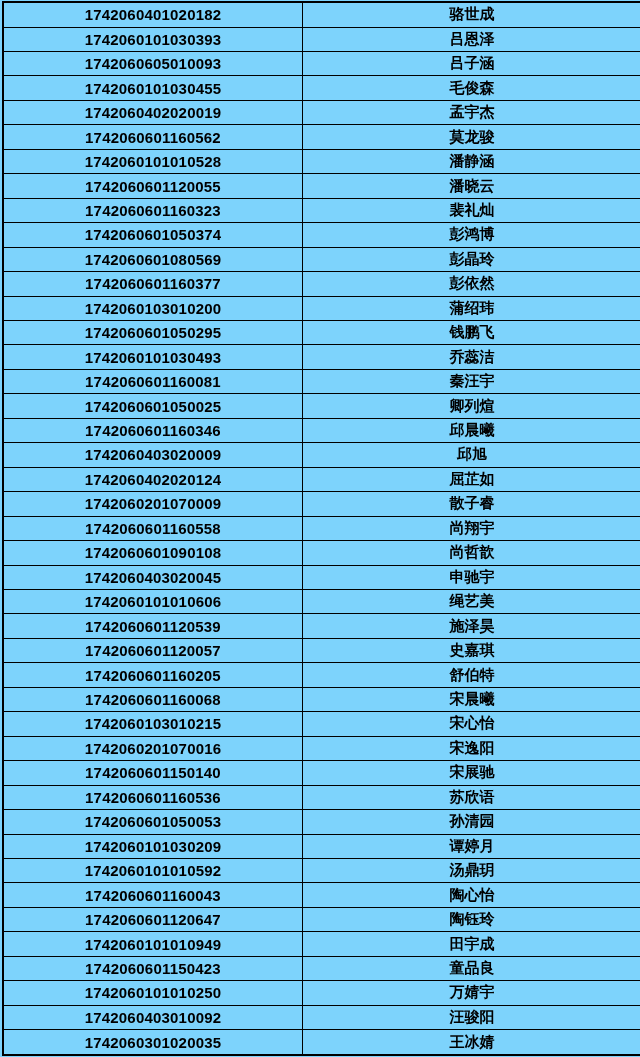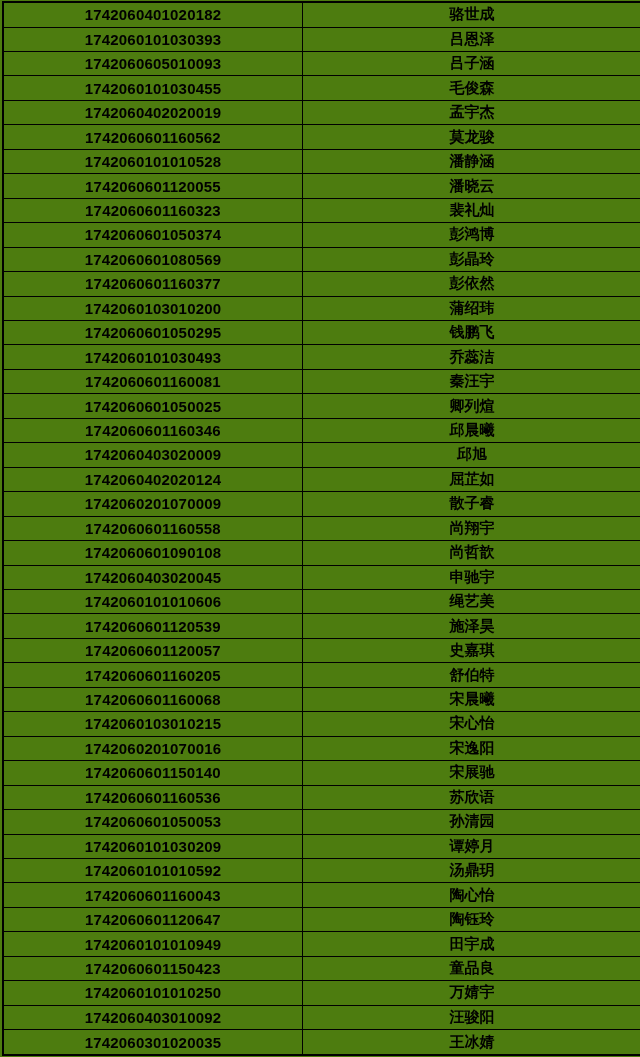--- a/index.html
+++ b/index.html
@@ -4,21 +4,21 @@
 <style>
   html, body {
     margin: 0;
     padding: 0;
     background: #ffffff;
     font-family: "Liberation Sans", "DejaVu Sans", sans-serif;
   }
   .page {
     width: 640px;
     height: 1057px;
-    background: #4d7c0f;
+    background: #7dd3fc;
     box-sizing: border-box;
     padding: 1px 2px 1px 2px;
   }
   table.roster {
     width: 636px;
     height: 1055px;
     border-collapse: collapse;
     table-layout: fixed;
     border: 2px solid #000000;
   }

